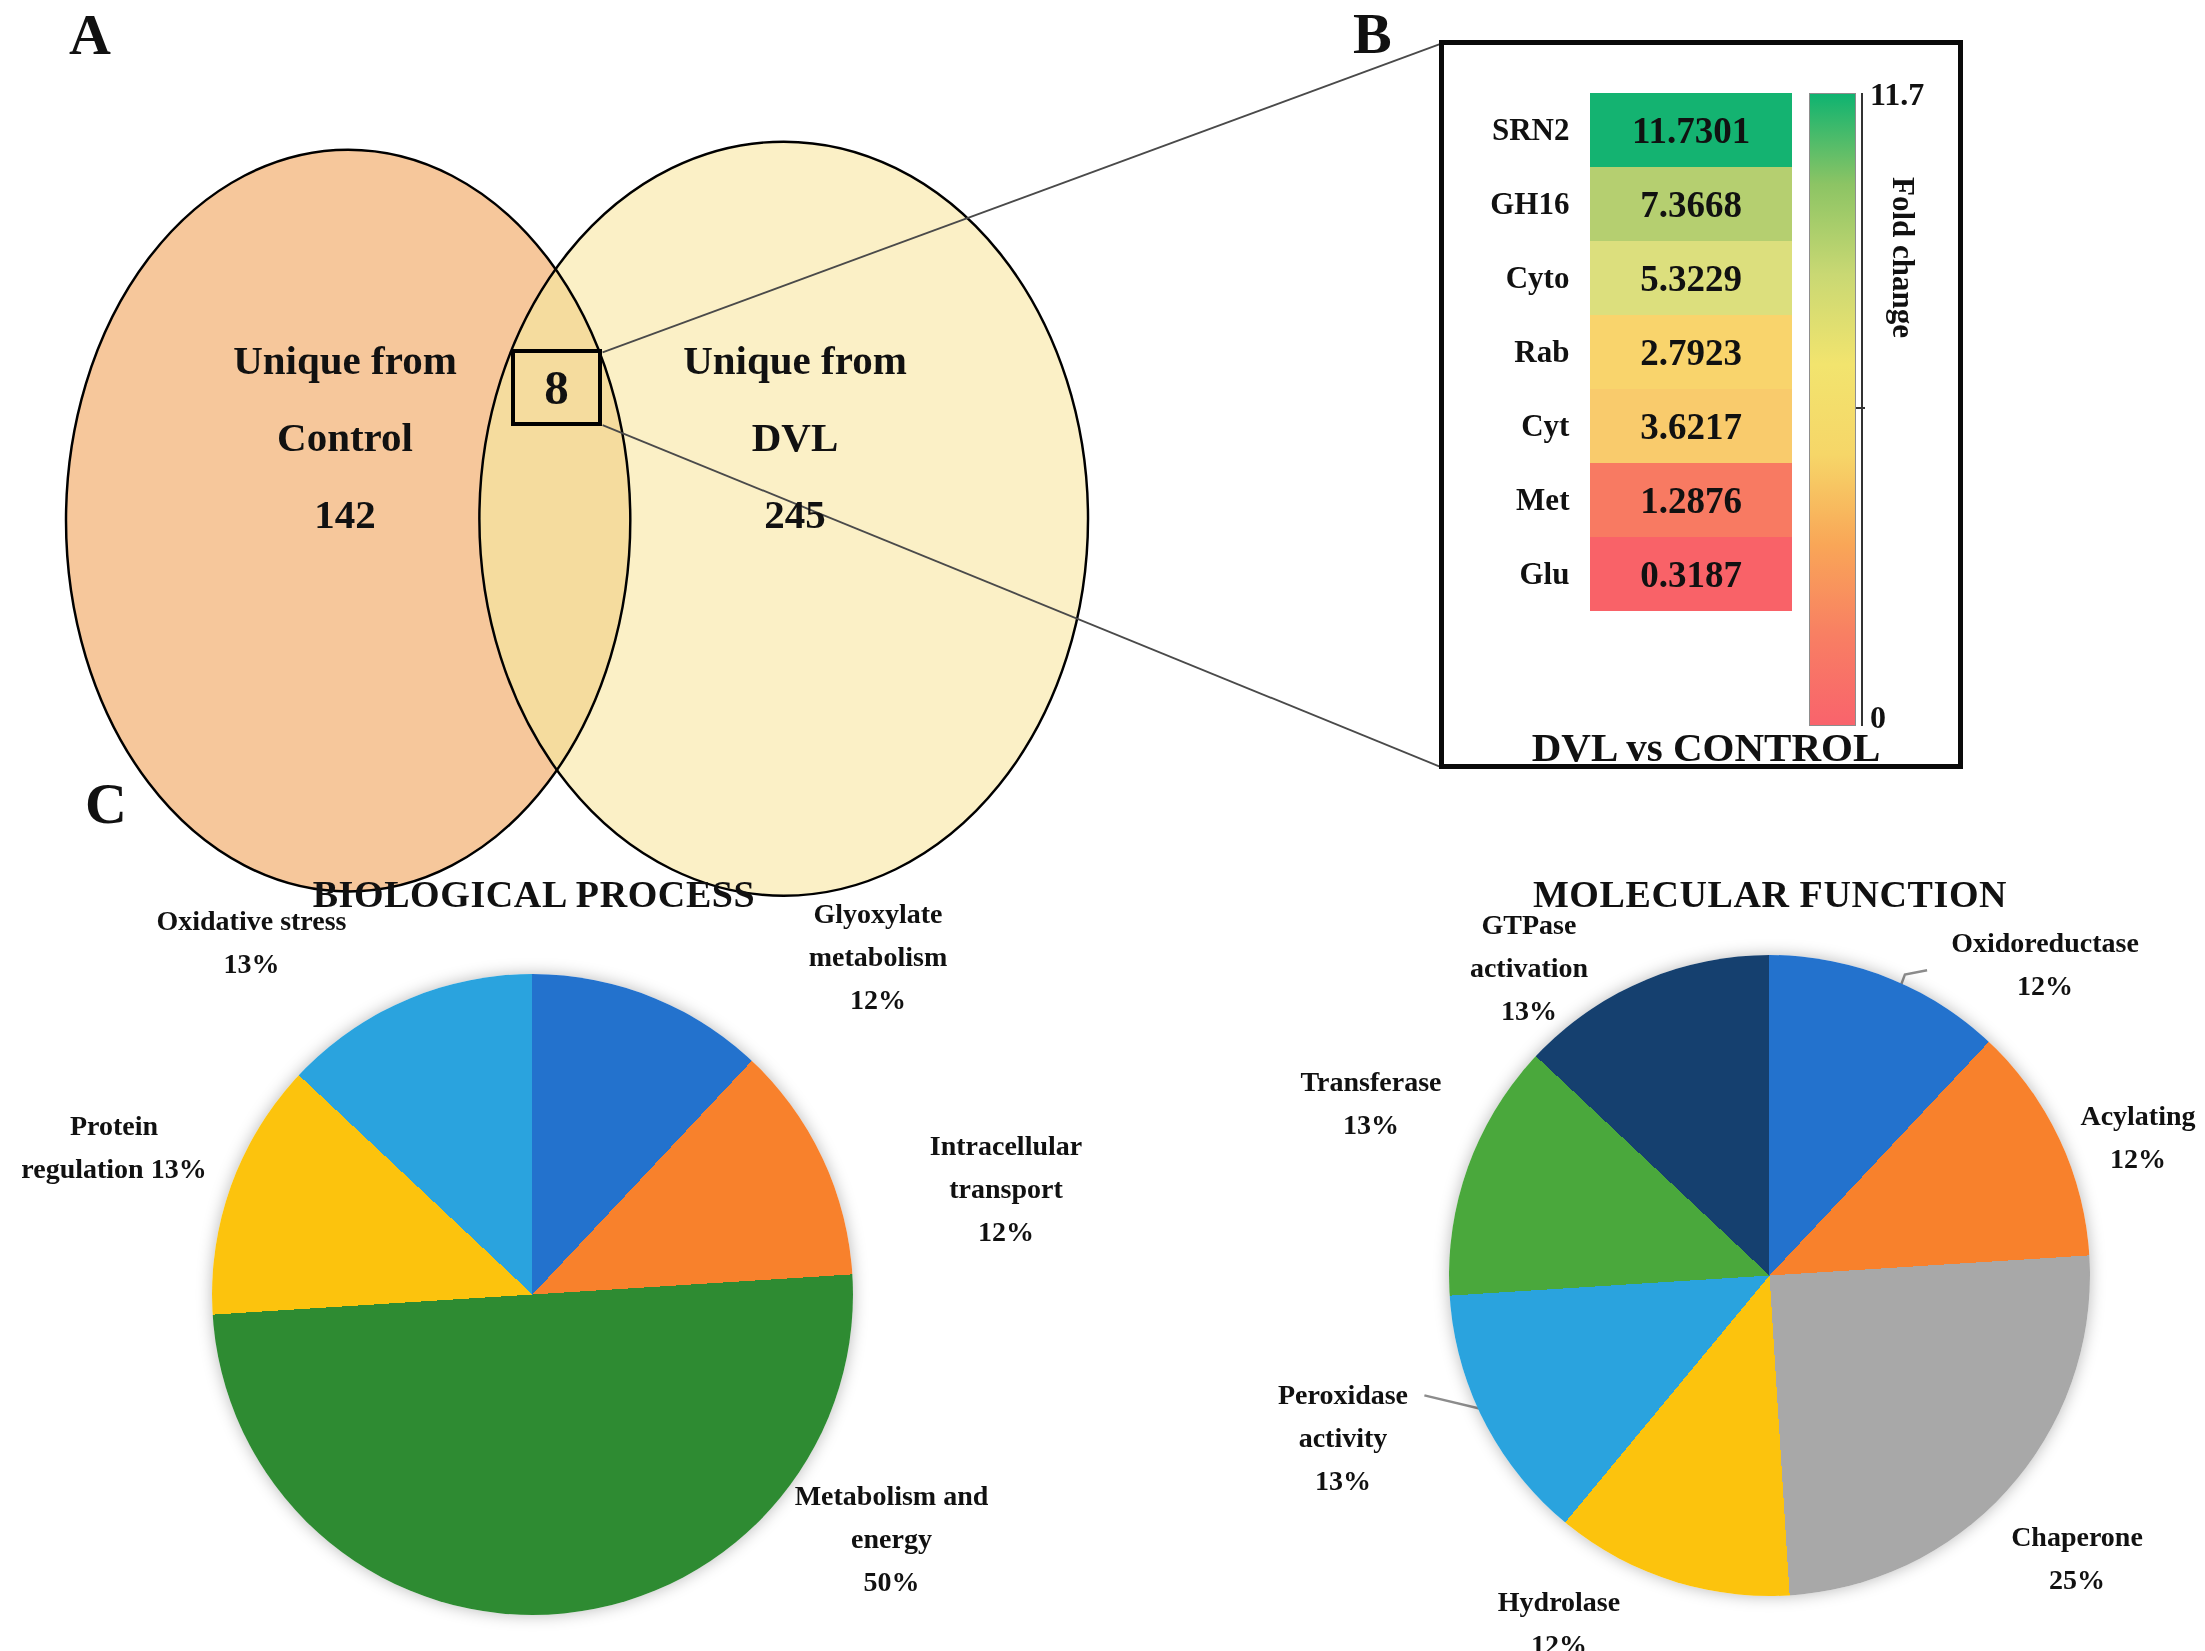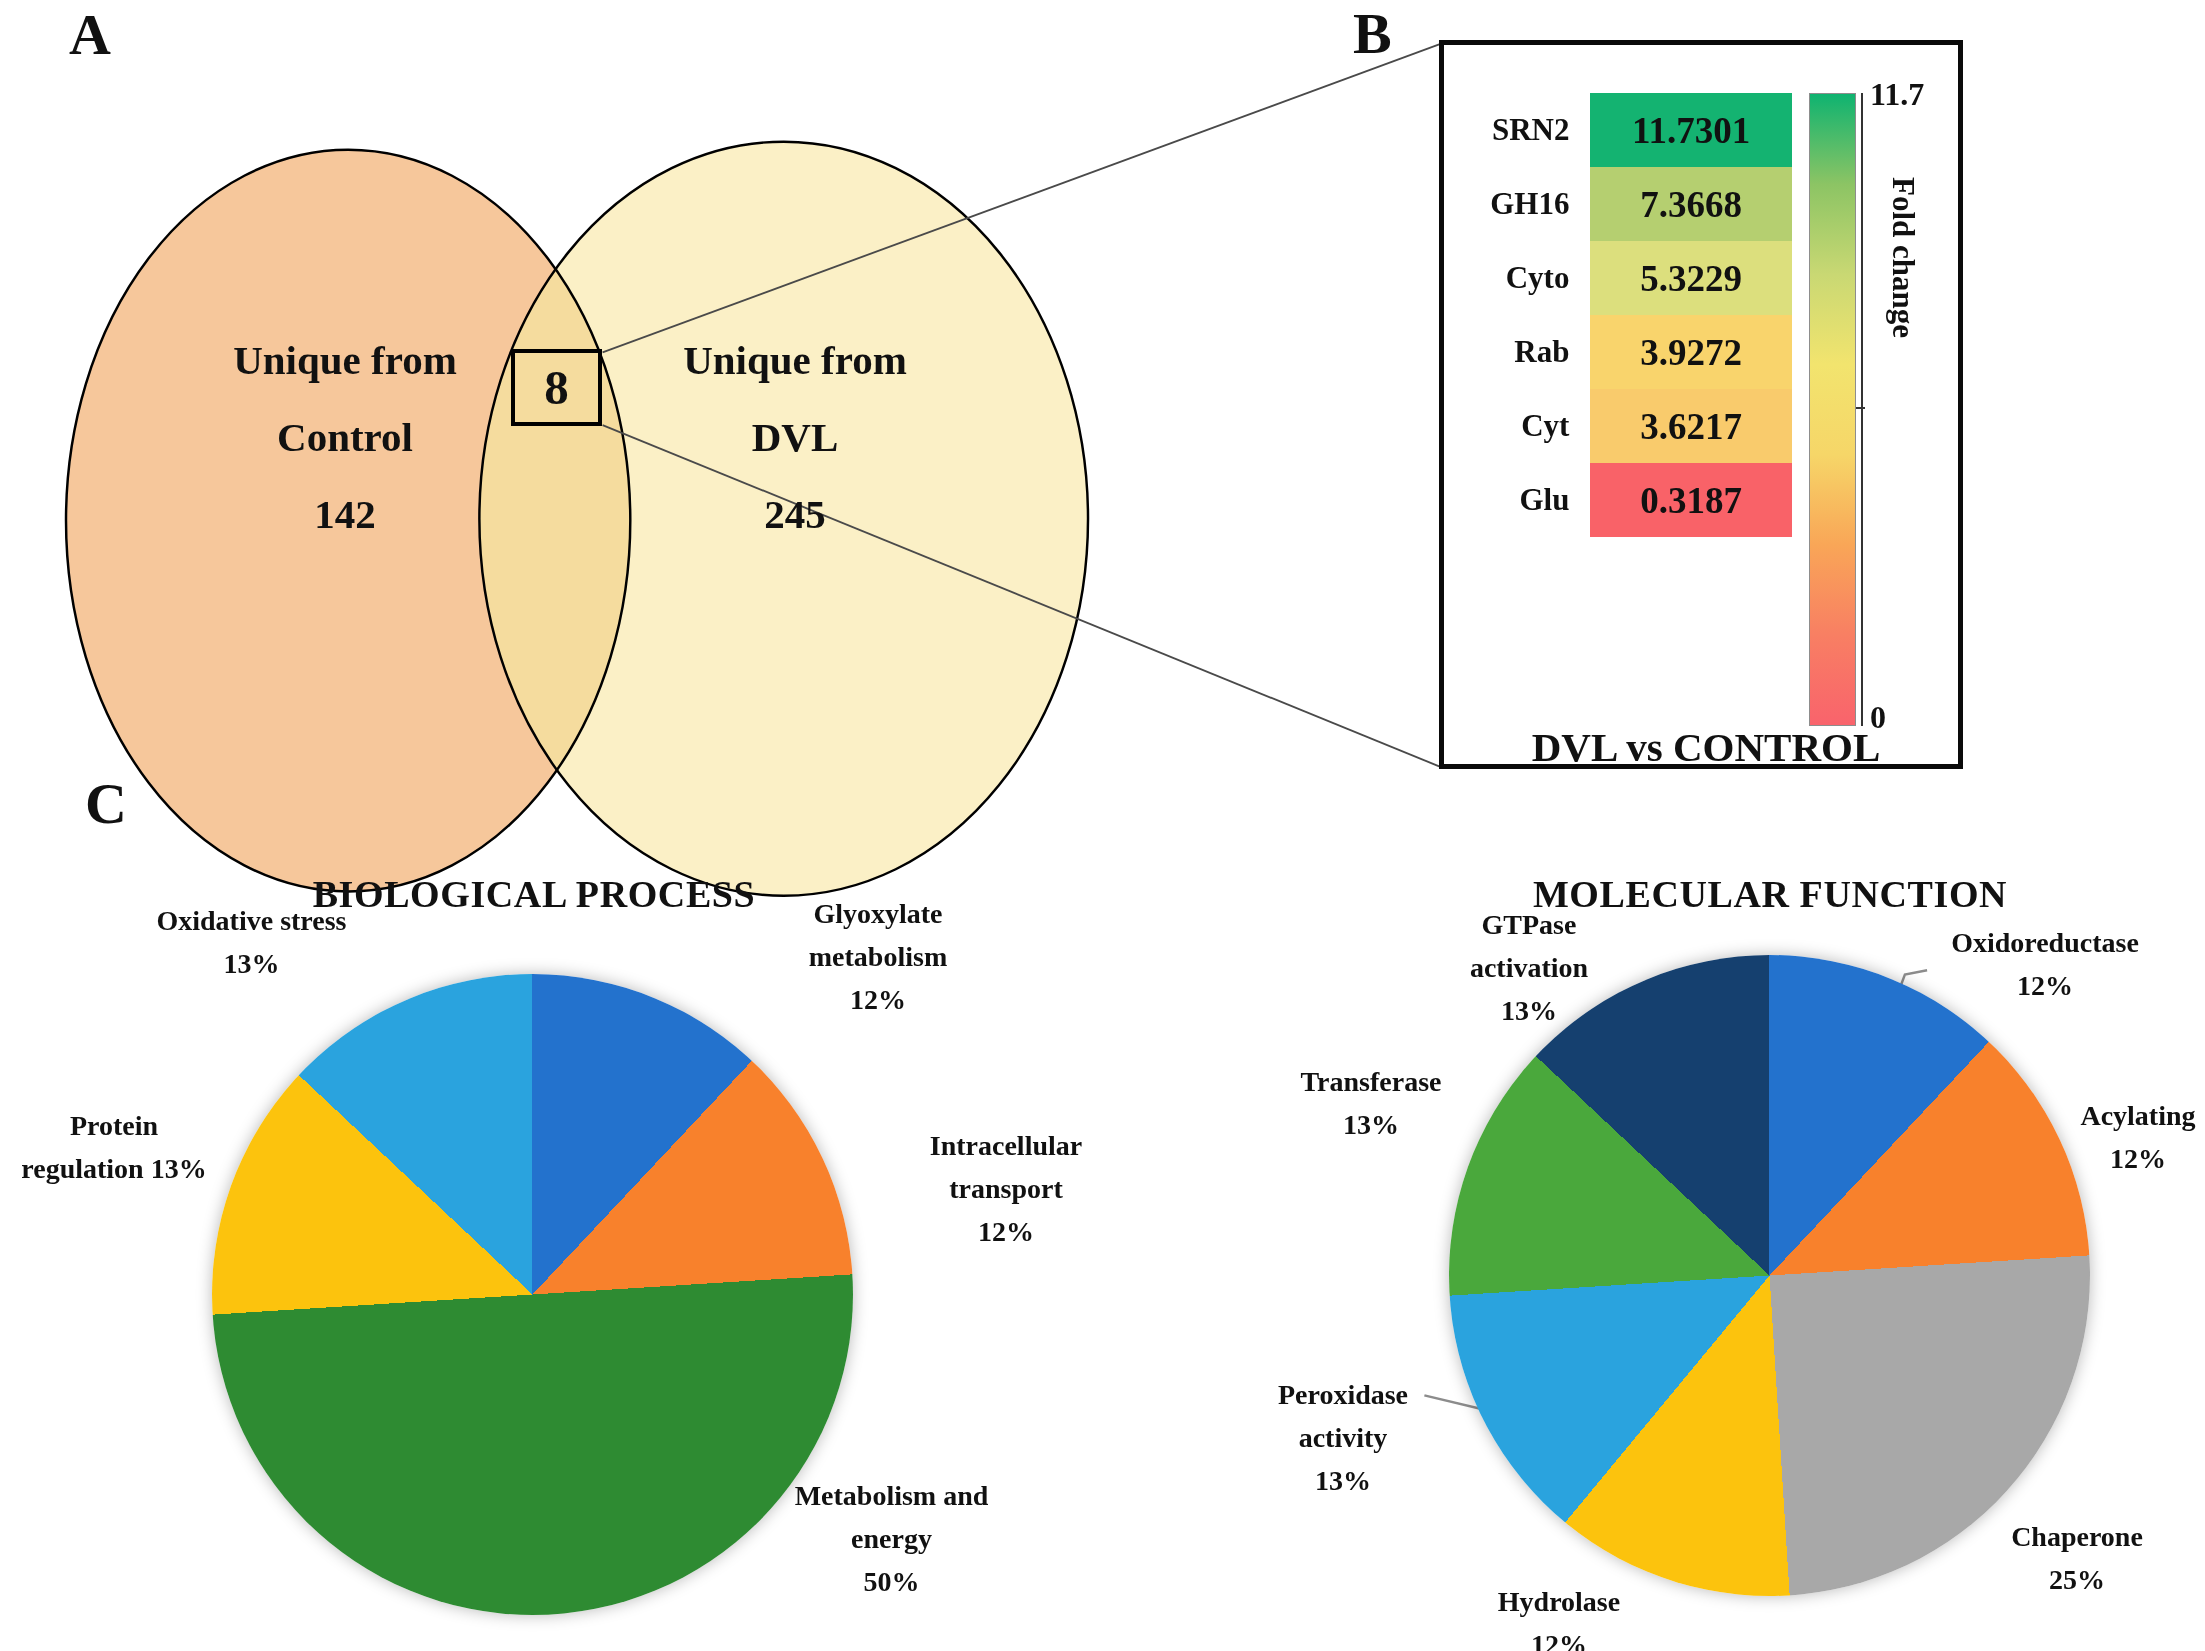--- a/index.html
+++ b/index.html
@@ -93,27 +93,33 @@
     </div>
     <div class="hm-row">
       <div class="hm-gene">Cyto</div>
       <div class="hm-cell" style="background: rgb(220, 223, 125);">
           <span>5.3229</span>
         </div>
     </div>
     <div class="hm-row">
       <div class="hm-gene">Rab</div>
       <div class="hm-cell" style="background: rgb(249, 212, 108);">
-          <span>3.9272</span>
+          <span>2.7923</span>
         </div>
     </div>
     <div class="hm-row">
       <div class="hm-gene">Cyt</div>
       <div class="hm-cell" style="background: rgb(249, 203, 108);">
           <span>3.6217</span>
+        </div>
+    </div>
+    <div class="hm-row">
+      <div class="hm-gene">Met</div>
+      <div class="hm-cell" style="background: rgb(248, 122, 98);">
+          <span>1.2876</span>
         </div>
     </div>
     <div class="hm-row">
       <div class="hm-gene">Glu</div>
       <div class="hm-cell" style="background: rgb(249, 98, 104);">
           <span>0.3187</span>
         </div>
     </div>
   </div>
   <div class="colorbar" style="background: linear-gradient(rgb(15, 179, 112), rgb(140, 196, 100), rgb(201, 216, 115), rgb(242, 228, 110), rgb(246, 214, 104), rgb(249, 166, 87), rgb(248, 127, 99), rgb(249, 99, 108));"></div>

